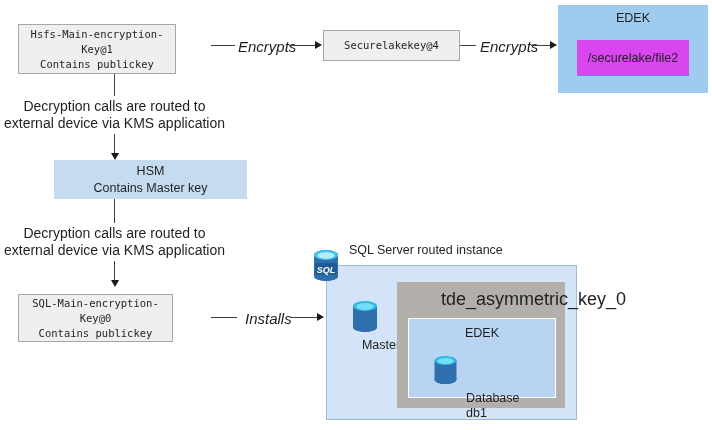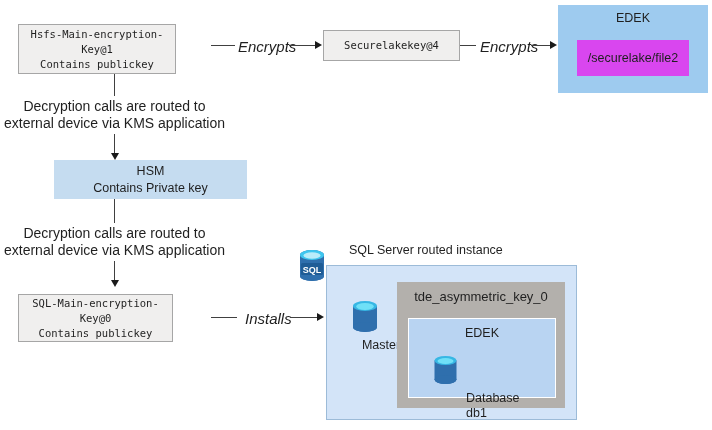--- a/index.html
+++ b/index.html
@@ -113,24 +113,25 @@
   .sql-panel-title {
     font-size: 12.5px;
     color: #1f1f1f;
     white-space: nowrap;
   }
   .tde-box {
     background: #b3b0ac;
     box-sizing: border-box;
   }
   .tde-title {
-    text-align: center;
-    font-size: 13px;
+    text-align: right;
+    font-size: 18px;
     color: #1f1f1f;
     padding-top: 7px;
+    padding-left: 44px;
   }
   .edek-inner-blue {
     background: #b9d4f2;
     border: 1px solid #ffffff;
     box-sizing: border-box;
   }
   .edek-inner-blue-title {
     text-align: center;
     font-size: 12.5px;
     color: #1f1f1f;
@@ -186,21 +187,21 @@
   <div class="abs note" style="left:0px; top:98px; width:229px;">
     <div>Decryption calls are routed to</div>
     <div>external device via KMS application</div>
   </div>
 
   <div class="abs vline" style="left:114px; top:134px; width:1px; height:20px;"></div>
   <div class="abs arrowhead-d" style="left:111px; top:153px;"></div>
 
   <div class="abs hsmbox" style="left:18px; top:160px; width:193px; height:39px;margin-left:36px;">
     <div>HSM</div>
-    <div>Contains Private key</div>
+    <div>Contains Master key</div>
   </div>
 
   <div class="abs vline" style="left:114px; top:199px; width:1px; height:24px;"></div>
 
   <div class="abs note" style="left:0px; top:225px; width:229px;">
     <div>Decryption calls are routed to</div>
     <div>external device via KMS application</div>
   </div>
 
   <div class="abs vline" style="left:114px; top:261px; width:1px; height:20px;"></div>
@@ -213,21 +214,21 @@
 
   <div class="abs hline" style="left:211px; top:317px; width:26px;"></div>
   <div class="abs arrow-label" style="left:245px; top:310px;">Installs</div>
   <div class="abs hline" style="left:290px; top:317px; width:27px;"></div>
   <div class="abs arrowhead-r" style="left:317px; top:313px;"></div>
 
   <div class="abs sql-panel-title" style="left:349px; top:243px;">SQL Server routed instance</div>
 
   <div class="abs sql-panel" style="left:326px; top:265px; width:251px; height:155px;"></div>
 
-  <div class="abs" style="left:296px; top:249px; width:32px; height:34px;">
+  <div class="abs" style="left:310px; top:249px; width:32px; height:34px;font-style:italic;">
     <svg width="32" height="34" viewBox="0 0 32 34">
       <ellipse cx="16" cy="6" rx="12" ry="5" fill="#2f6fad"></ellipse>
       <path d="M4 6 L4 27 A12 5 0 0 0 28 27 L28 6 Z" fill="#2f6fad"></path>
       <ellipse cx="16" cy="6" rx="12" ry="5" fill="#3fc6ef"></ellipse>
       <ellipse cx="16" cy="6.5" rx="8.5" ry="3.2" fill="#b9ecfa"></ellipse>
       <path d="M4 9 L4 27 A12 5 0 0 0 28 27 L28 9 A12 5 0 0 1 4 9 Z" fill="#2f6fad"></path>
       <rect x="5" y="14" width="22" height="12" rx="1.5" fill="#1f5c96"></rect>
       <text x="16" y="23.5" font-family="'Liberation Sans', sans-serif" font-size="9" font-weight="bold" fill="#ffffff" text-anchor="middle">SQL</text>
     </svg>
   </div>

